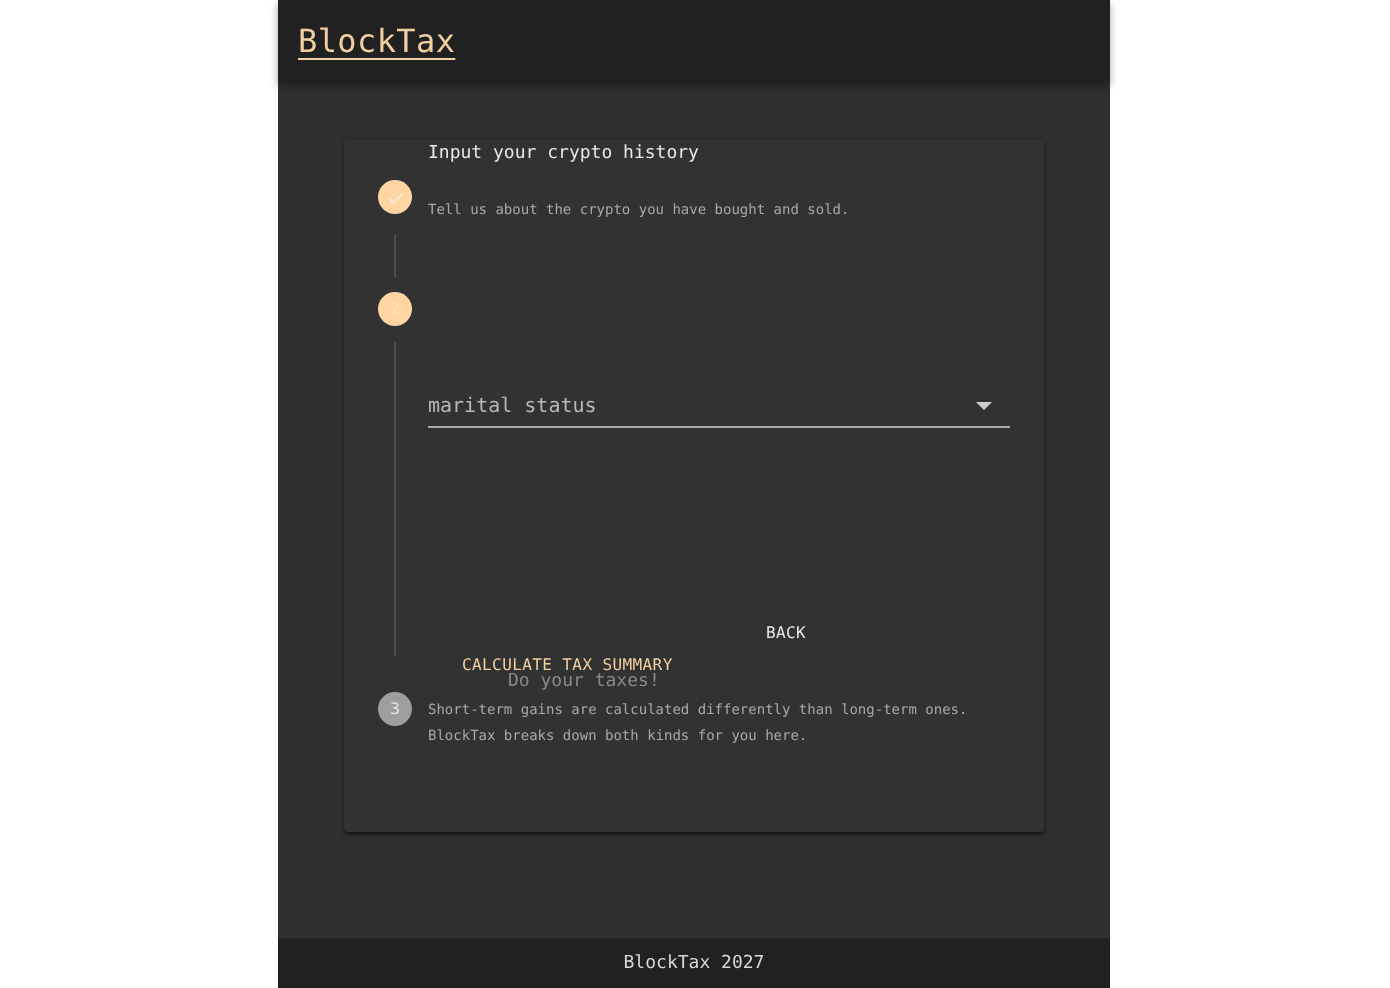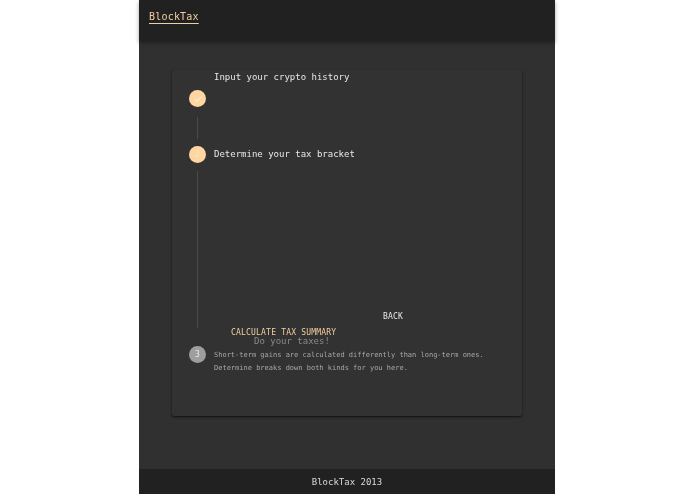--- a/index.html
+++ b/index.html
@@ -24,21 +24,21 @@
       left: 0; top: 0;
       width: 416px;
       height: 41px;
       background: #212121;
       box-shadow: 0 2px 4px rgba(0,0,0,0.35);
     }
     .brand {
       position: absolute;
       left: 10px;
       top: 11px;
-      font-size: 10px;
+      font-size: 16px;
       color: #f2cfa0;
       text-decoration: underline;
       text-underline-offset: 3px;
       letter-spacing: 0.2px;
     }
     .card {
       position: absolute;
       left: 33px;
       top: 70px;
       width: 350px;
@@ -151,41 +151,45 @@
   </div>
 
   <div class="card">
 
     <div class="step-icon" style="left:17px; top:20px;">
       <svg width="10" height="10" viewBox="0 0 24 24">
         <path d="M9 16.2L4.8 12l-1.4 1.4L9 19 21 7l-1.4-1.4z" fill="#f7efe2"></path>
       </svg>
     </div>
     <div class="step-title" style="top:2px;">Input your crypto history</div>
+    <div class="step-sub" style="top:29px;">Tell us about the crypto you have bought and sold.</div>
 
     <div class="connector" style="top:47px; height:22px;"></div>
 
     <div class="step-icon" style="left:17px; top:76px;">
       <span style="color:#ffe3c0;">2</span>
     </div>
-    <div class="step-title" style="top:79px;">Determine your tax bracket</div>
 
     <div class="connector" style="top:101px; height:157px;"></div>
 
+    <div class="field" style="top:121px;">
+      <span class="field-text">marital status</span>
+      <span class="dropdown-arrow"></span>
+    </div>
 
 
     <button class="btn primary" style="left:59px; top:226px;">CALCULATE TAX SUMMARY</button>
     <button class="btn secondary" style="left:211px; top:226px;margin-top:16px;">BACK</button>
 
     <div class="step-icon inactive" style="left:17px; top:276px;">
       <span>3</span>
     </div>
     <div class="step-title inactive" style="top:266px;margin-left:40px;">Do your taxes!</div>
     <div class="step-sub" style="top:279px;">Short-term gains are calculated differently than long-term ones.</div>
-    <div class="step-sub" style="top:292px;">Determine breaks down both kinds for you here.</div>
+    <div class="step-sub" style="top:292px;">BlockTax breaks down both kinds for you here.</div>
 
   </div>
 
   <div class="footer">
-    <div class="footer-text">BlockTax 2013</div>
+    <div class="footer-text">BlockTax 2027</div>
   </div>
 
 </div>
 
 </body></html>

